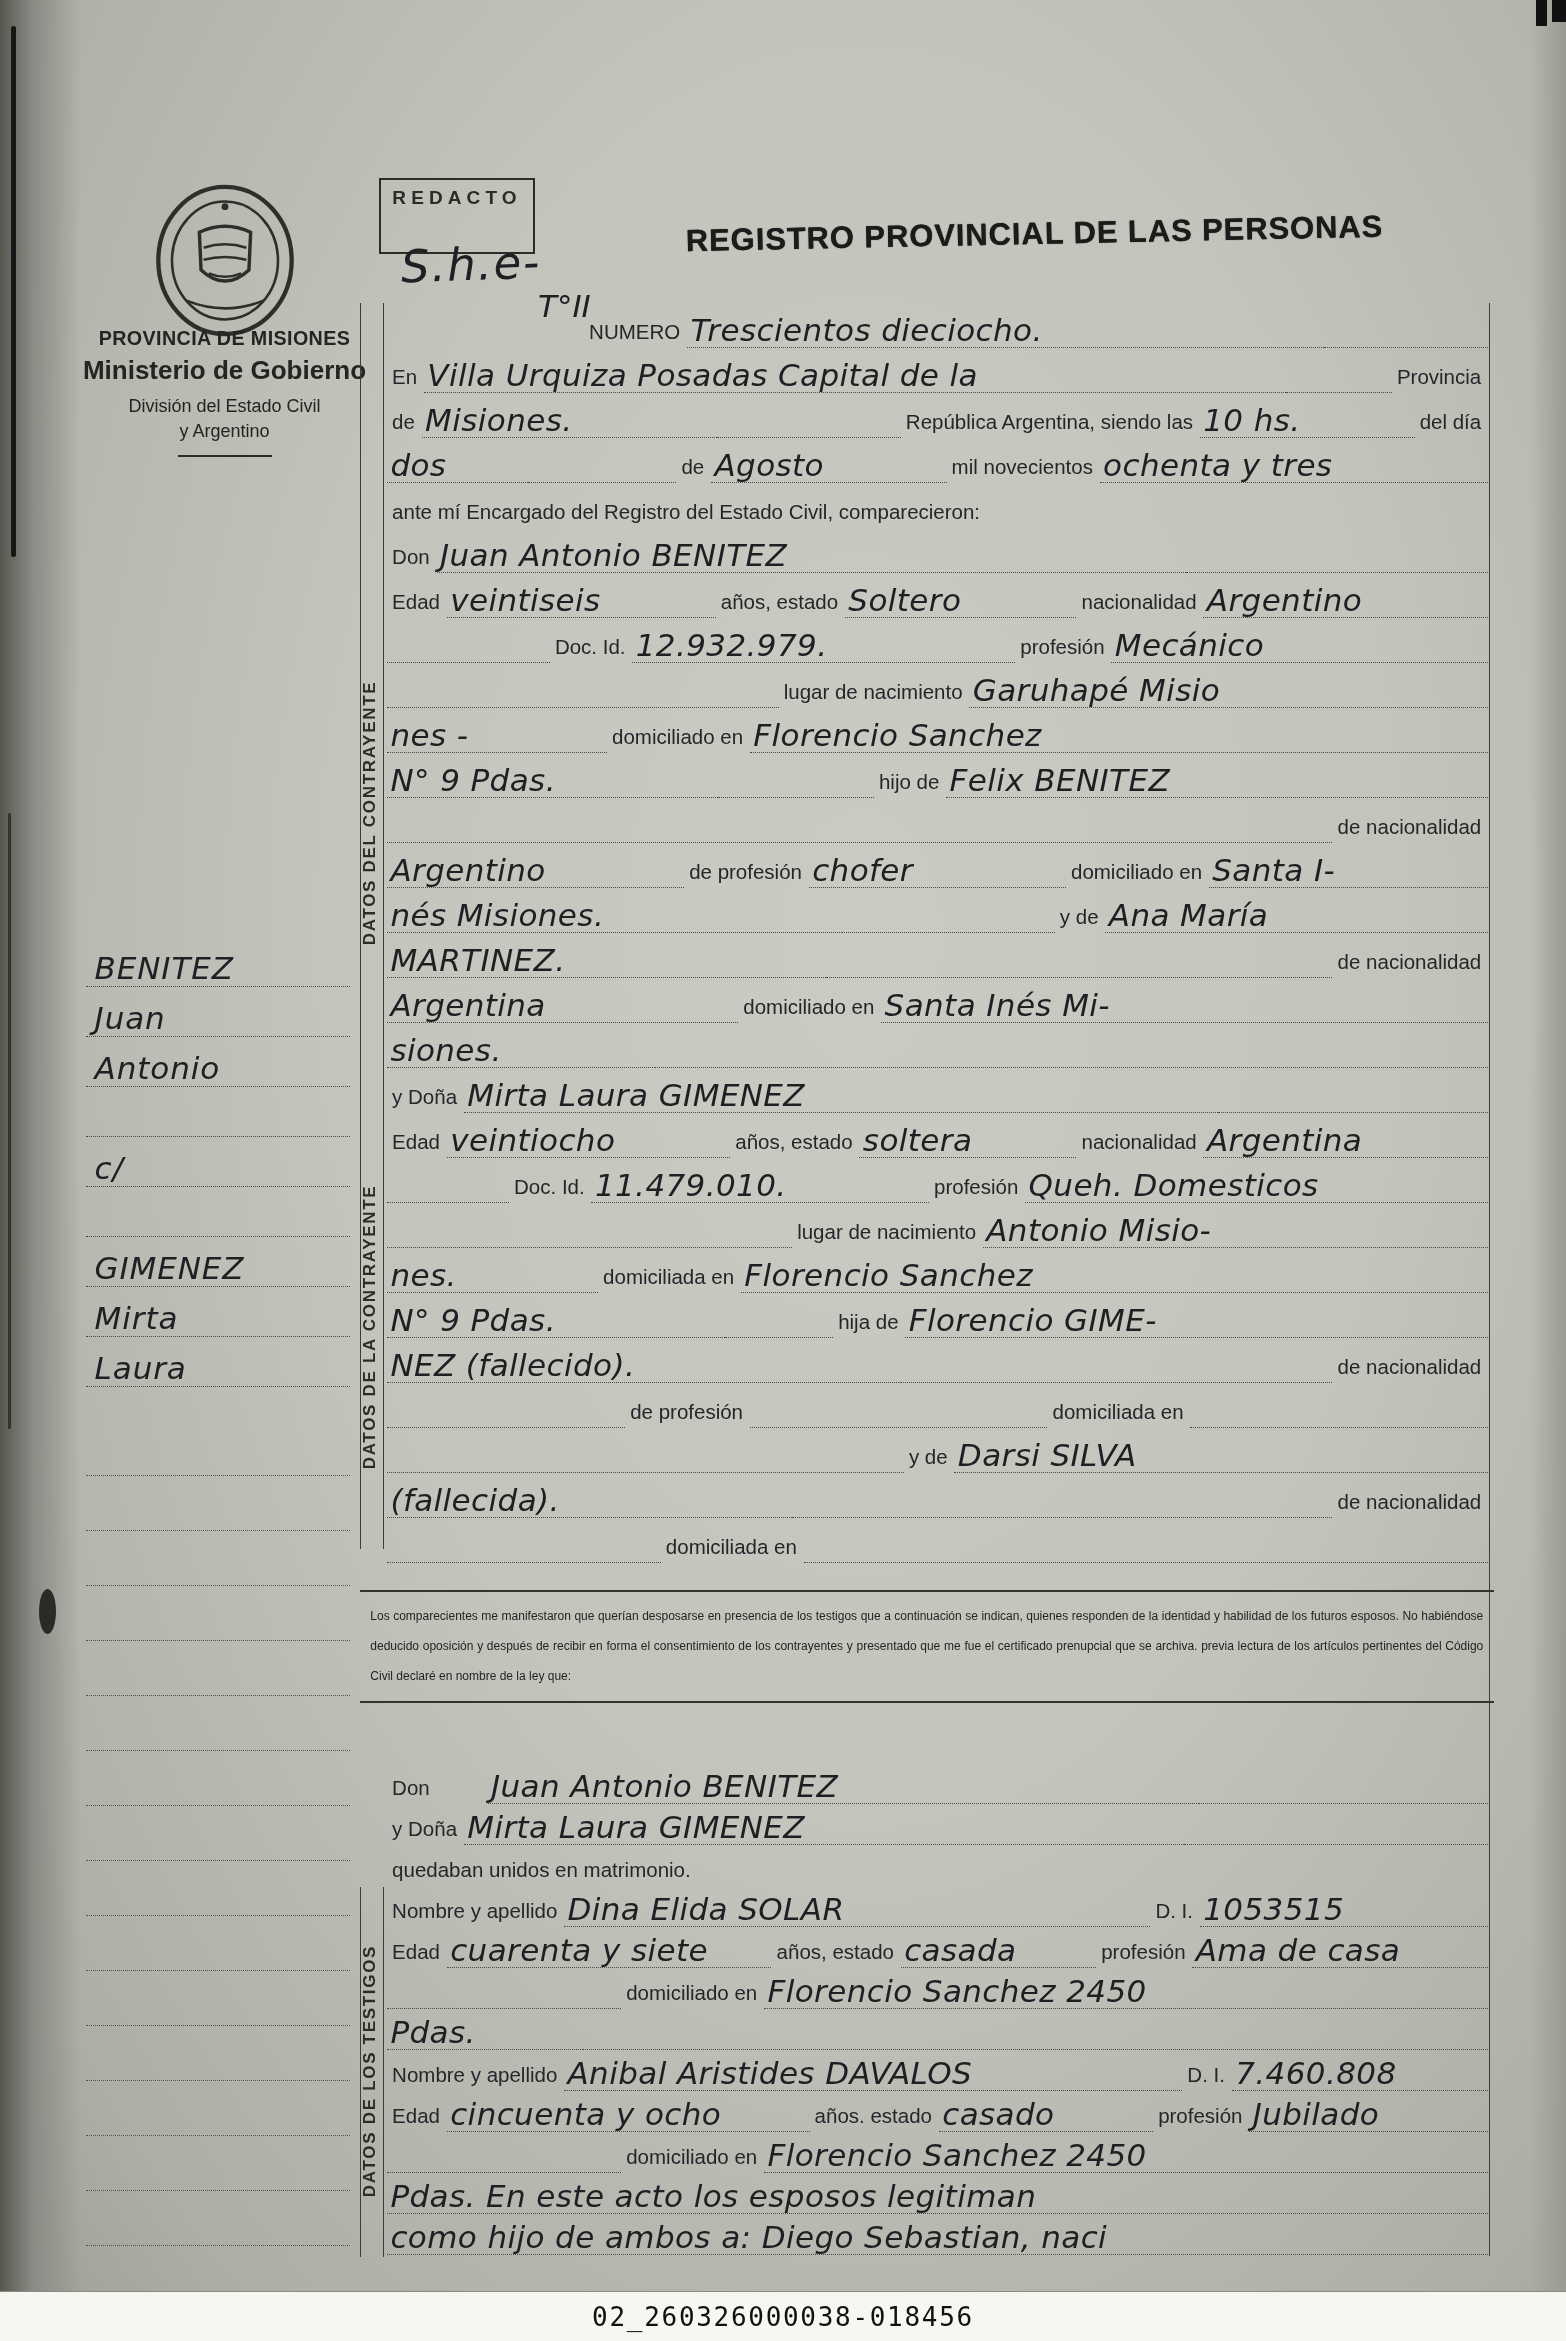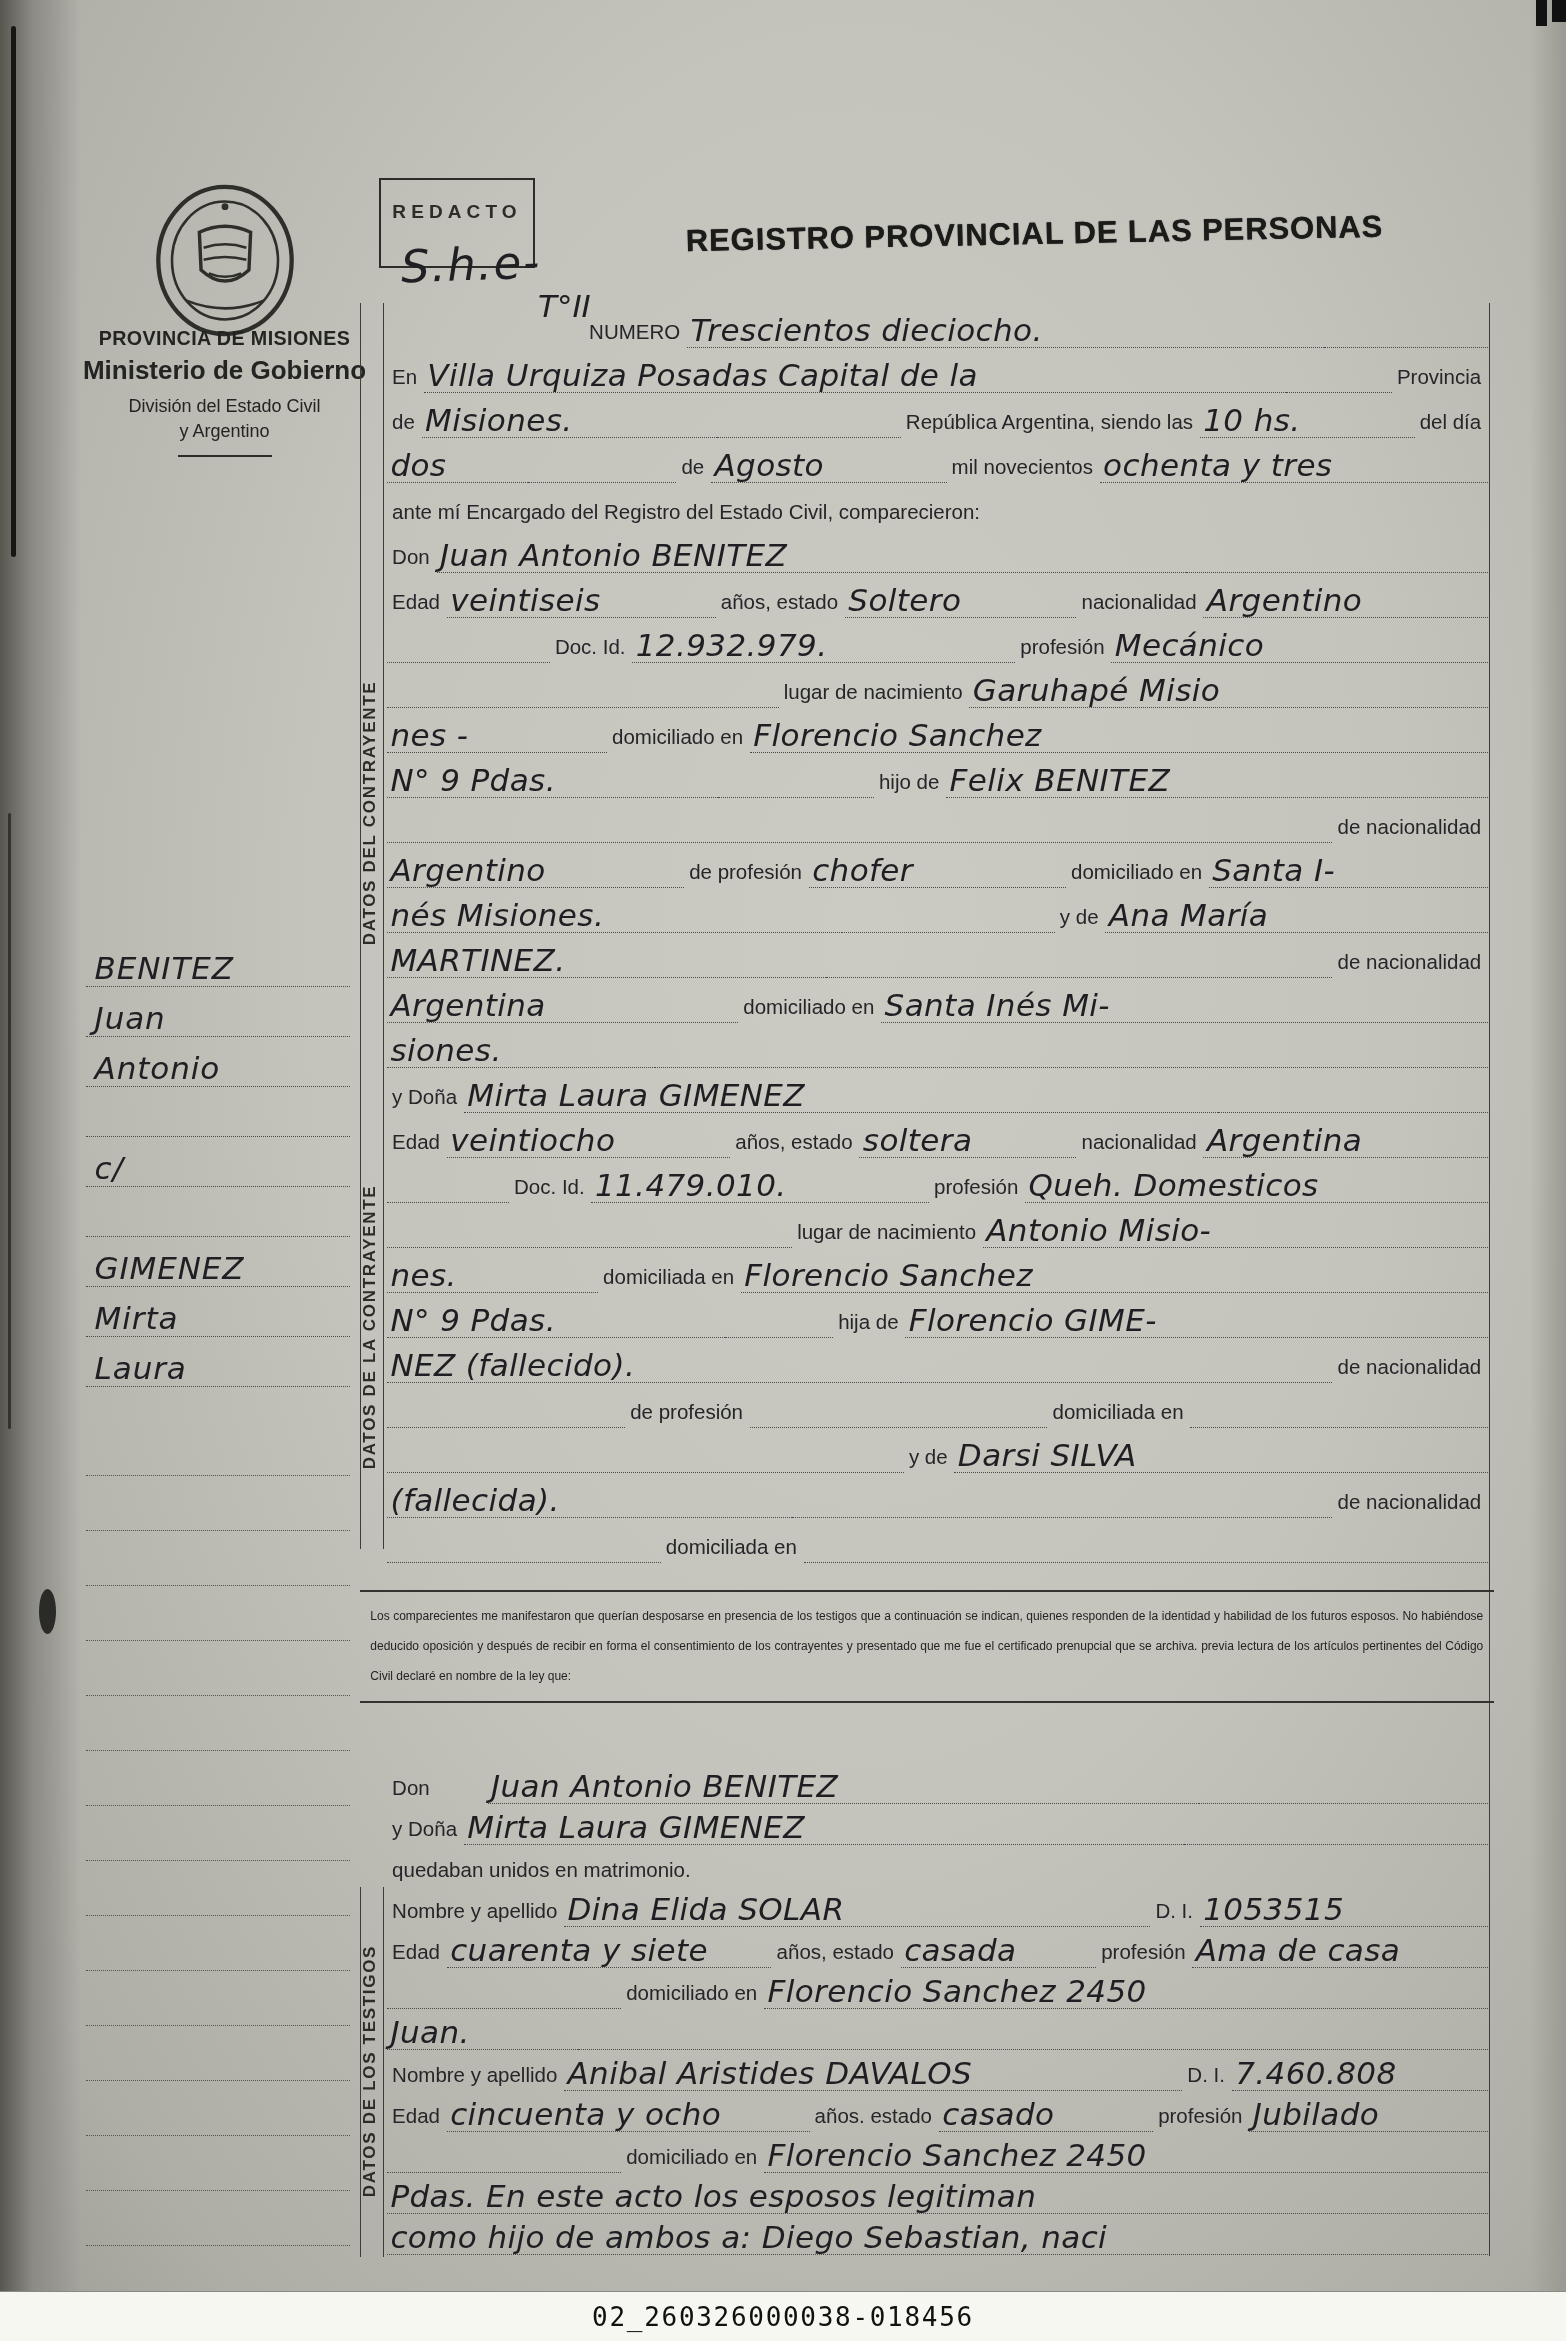--- a/index.html
+++ b/index.html
@@ -12,21 +12,21 @@
   .spine-line1{position:absolute;left:11px;top:26px;width:5.1px;height:531px;background:#161614;border-radius:2.6px;}
   .spine-line2{position:absolute;left:7.7px;top:813px;width:3.4px;height:616px;background:#22221f;opacity:.75;border-radius:1.7px;}
   .spine-blob{position:absolute;left:39px;top:1589px;width:17px;height:45px;background:#2a2a27;border-radius:50%;}
   .corner-a{position:absolute;right:19px;top:0;width:11px;height:26px;background:#111;}
   .corner-b{position:absolute;right:0px;top:0;width:13.7px;height:22px;background:#111;}
   .right-shade{position:absolute;right:0;top:0;width:36px;height:100%;
          background:linear-gradient(270deg,#9a9992 0%,rgba(170,169,162,0) 100%);}
 
   
   .redacto-box{position:absolute;left:379px;top:178px;width:152px;height:65px;border:2.6px solid #2c2c29;
-         padding-top:21px;text-align:center;font-size:19px;letter-spacing:5.1px;font-weight:bold;color:#2c2c29;}
+         padding-top:7px;text-align:center;font-size:19px;letter-spacing:5.1px;font-weight:bold;color:#2c2c29;}
   .hw{font-family:"DejaVu Sans",sans-serif;font-style:italic;color:#202024;}
   .hw-initials{position:absolute;left:401px;top:238px;font-size:45px;letter-spacing:1.7px;transform:rotate(-2deg);}
   .hw-tomo{position:absolute;left:538px;top:288px;font-size:31px;}
   .doc-title{position:absolute;left:675px;top:216px;width:719px;text-align:center;
          font-size:31px;font-weight:bold;letter-spacing:0.9px;color:#1b1b1a;transform:rotate(-1.2deg);
          text-shadow:0 0 0.9px #1b1b1a;}
 
   
   .seal{position:absolute;left:152px;top:181px;}
   .ministry{position:absolute;left:79px;top:327px;width:291px;text-align:center;color:#242422;}
@@ -355,21 +355,21 @@
         <span class="seg hwv" style="flex-grow: 0.45;">casada</span>
         <span class="seg lbl">profesión</span>
         <span class="seg hwv" style="flex-grow: 0.5;">Ama de casa</span>
       </div>
       <div class="fline">
         <span class="seg fill" style="flex-grow: 0.7;"></span>
         <span class="seg lbl">domiciliado en</span>
         <span class="seg hwv" style="flex-grow: 1;">Florencio Sanchez 2450</span>
       </div>
       <div class="fline">
-        <span class="seg hwv" style="flex-grow: 0.2;">Juan.</span>
+        <span class="seg hwv" style="flex-grow: 0.2;">Pdas.</span>
         <span class="seg fill" style="flex-grow: 1.8;"></span>
       </div>
       <div class="fline">
         <span class="seg lbl">Nombre y apellido</span>
         <span class="seg hwv" style="flex-grow: 1.2;">Anibal Aristides DAVALOS</span>
         <span class="seg lbl">D. I.</span>
         <span class="seg hwv" style="flex-grow: 0.5;">7.460.808</span>
       </div>
       <div class="fline">
         <span class="seg lbl">Edad</span>

